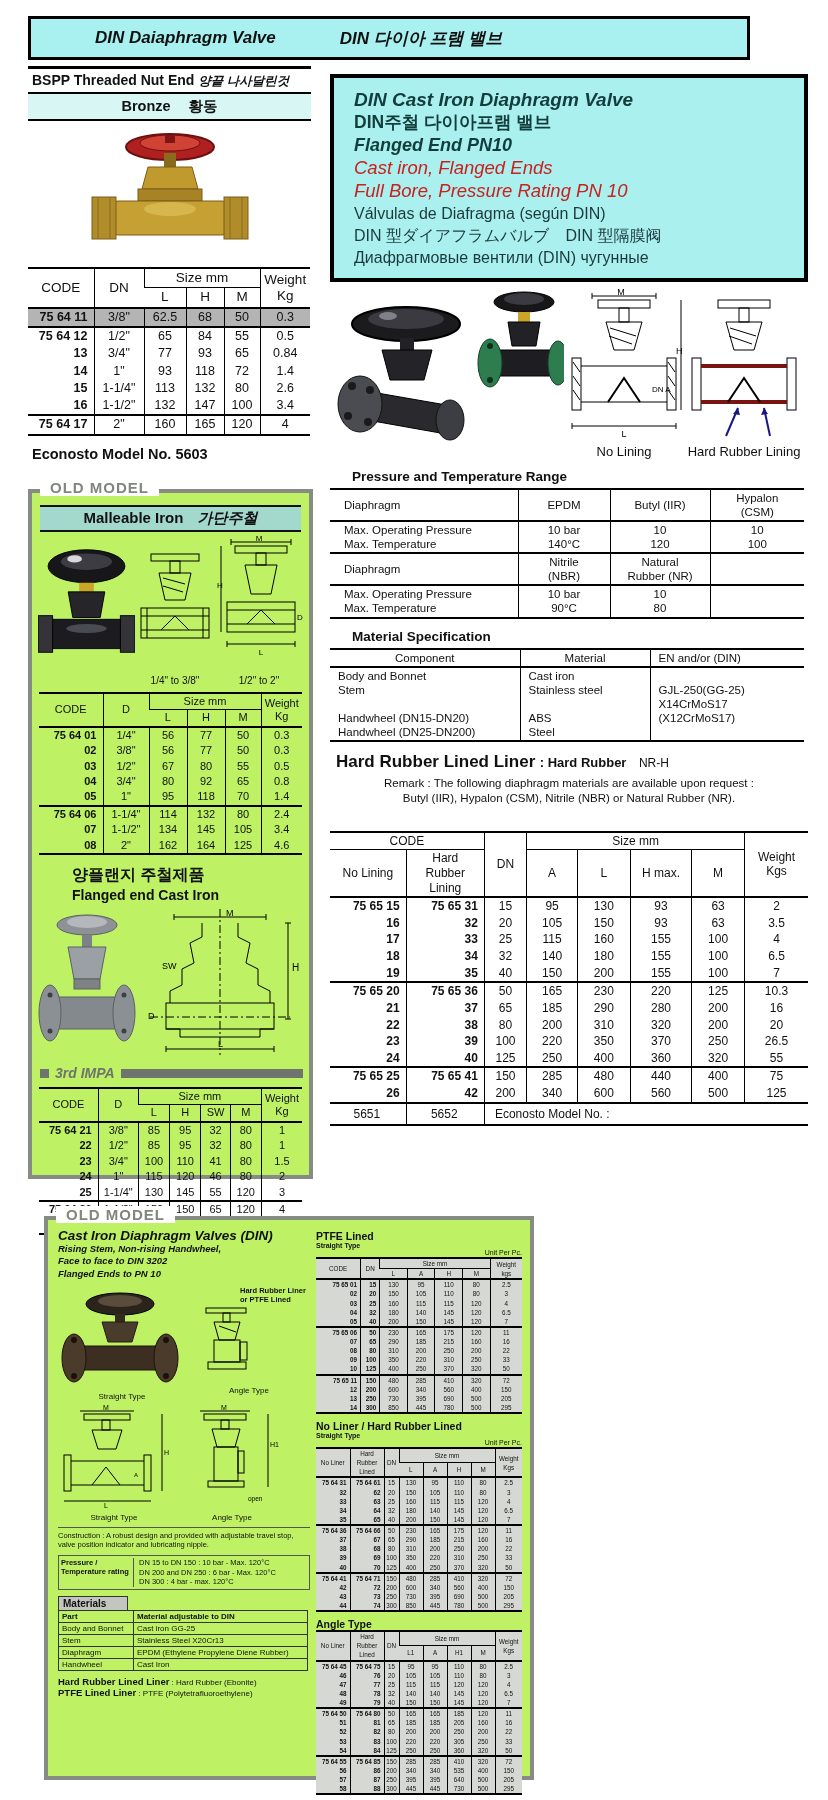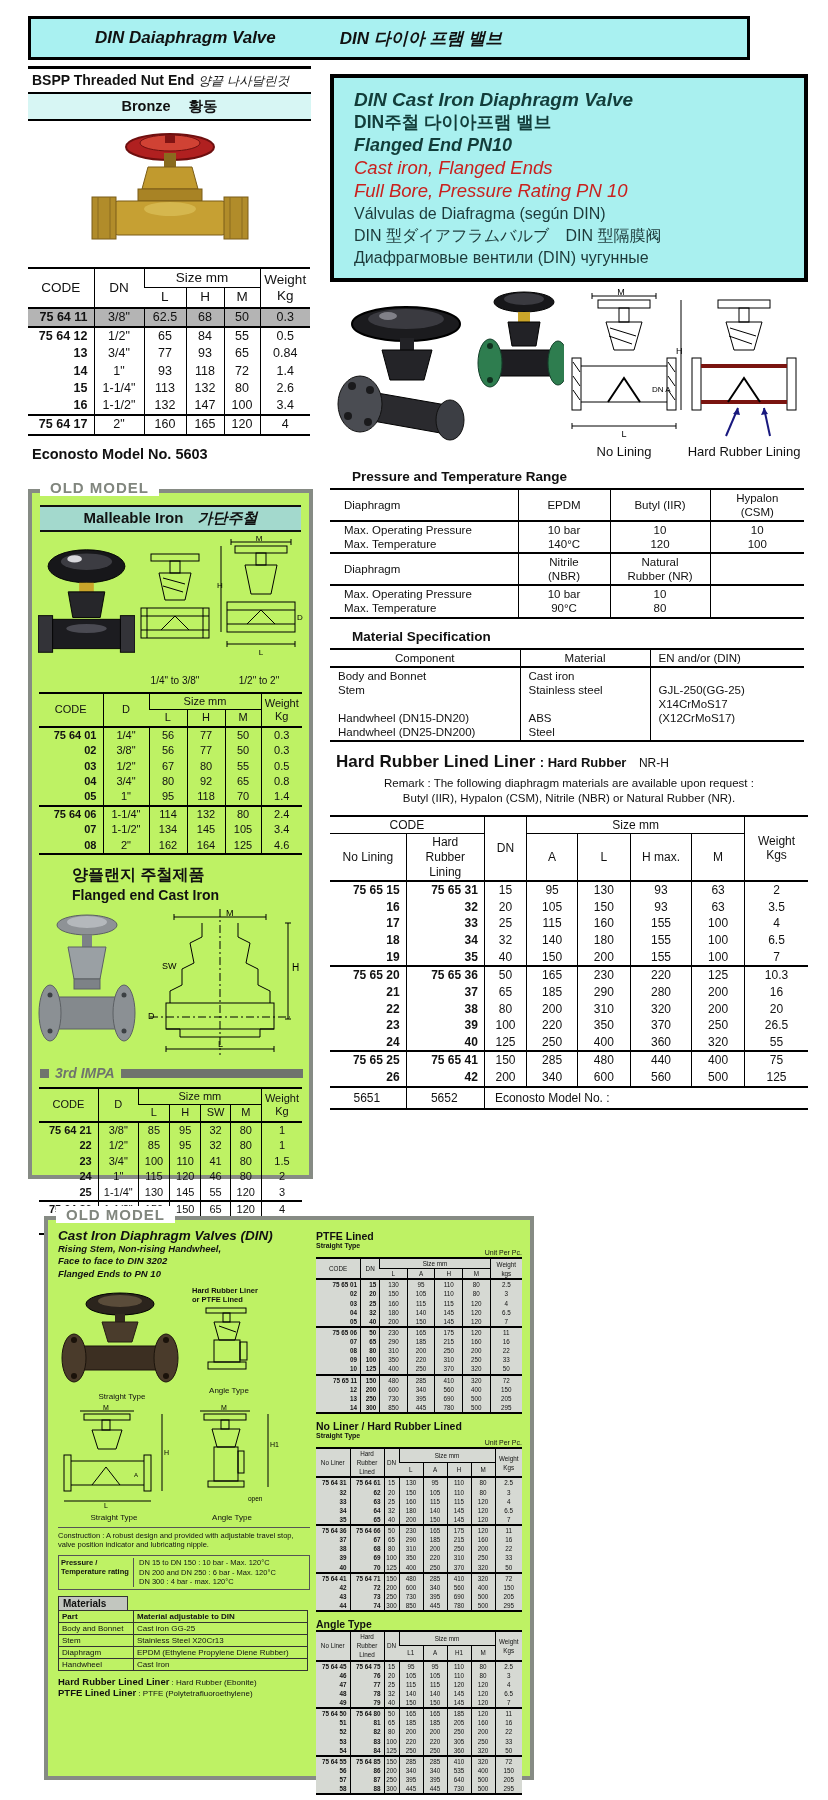--- a/index.html
+++ b/index.html
@@ -8,21 +8,21 @@
   .pre{white-space:pre-line;}
 
   
   .title-bar{position:absolute;left:28px;top:16px;width:682px;height:38px;
     background:#a9f1f1;border:3px solid #000;display:flex;align-items:center;gap:34px;padding-left:34px;}
   .title-bar span{font-size:17px;font-weight:bold;font-style:italic;margin-left:30px;}
 
   
   .left-col{position:absolute;left:28px;top:66px;width:283px;}
   .bspp{border-top:3px solid #000;border-bottom:2px solid #000;padding:3px 2px 2px 4px;font-size:14px;font-weight:bold;}
-  .bspp .ko{font-style:italic;font-weight:normal;font-size:12.5px;}
+  .bspp .ko{font-style:italic;font-weight:bold;font-size:12.5px;}
   .bronze-strip{background:#d7f6f4;border-bottom:2px solid #000;text-align:center;padding:3px 0;font-size:14.5px;font-weight:bold;}
   .bronze-strip .ko{margin-left:14px;margin-top:24px;}
   .photo-wrap{text-align:center;padding:4px 0 2px 0;}
 
   
   table.tbl{border-collapse:collapse;border-top:2px solid #000;border-bottom:2px solid #000;}
   .tbl th,.tbl td{border-left:1px solid #000;padding:1px 3px;text-align:center;white-space:pre-line;line-height:1.22;}
   .tbl th:first-child,.tbl td:first-child{border-left:none;}
   .tbl thead th{border-bottom:1px solid #000;font-weight:normal;}
   .tbl thead tr:first-child th{border-bottom:1px solid #000;}
@@ -69,36 +69,36 @@
   .sec-title{font-size:13.5px;font-weight:bold;margin:10px 0 4px 22px;}
   .t-ptr{width:474px;font-size:11.5px;}
   .t-ptr td:first-child{text-align:left;font-weight:normal;padding-left:14px;}
   .t-ms{width:474px;font-size:11.5px;}
   .t-ms td{text-align:left;padding-left:8px;}
   .t-ms td:first-child{text-align:left;font-weight:normal;}
   .hr-line{margin:10px 0 2px 6px;}
   .hr-line .big{font-size:17px;font-weight:bold;}
   .hr-line .mid{font-size:13px;font-weight:bold;}
   .hr-line .code{font-size:12px;margin-left:8px;}
-  .remark{font-size:11.5px;text-align:center;margin:4px 0 8px 0;line-height:1.35;}
+  .remark{font-size:11.5px;text-align:center;margin:4px 0 24px 0;line-height:1.35;}
   .t-main{width:478px;font-size:12px;}
   .t-main td:nth-child(2){text-align:right;font-weight:bold;padding-right:6px;border-left:1px solid #000;}
   .t-main tfoot td{border-top:2px solid #000;padding:3px 4px;}
   .t-main tfoot td.lbl{text-align:left;font-weight:normal;padding-left:10px;}
   .t-main tfoot td:first-child{text-align:center;font-weight:normal;}
   .t-main tfoot td:nth-child(2){text-align:center;font-weight:normal;}
 
   
   .old2{left:44px;top:1216px;width:482px;height:556px;}
   .ob2-left{position:absolute;left:10px;top:8px;width:252px;}
   .ob2-title{font-size:13.5px;font-weight:bold;font-style:italic;}
   .ob2-sub{font-size:9.5px;font-weight:bold;font-style:italic;line-height:1.3;}
   .ob2-photos{display:flex;align-items:flex-start;margin-top:6px;}
   .cap8{font-size:8px;text-align:center;}
-  .liner-note{font-size:7.5px;font-weight:bold;line-height:1.2;}
+  .liner-note{font-size:7.5px;font-weight:bold;line-height:1.2;margin-left:48px;}
   .ob2-diagrams{display:flex;gap:14px;margin-top:4px;}
   .construction{font-size:7.5px;line-height:1.25;margin-top:5px;border-top:1px solid #555;padding-top:3px;}
   .pt-row{display:flex;gap:5px;margin-top:5px;border:1px solid #555;padding:2px;}
   .pt-lab{font-size:7.5px;font-weight:bold;width:70px;border-right:1px solid #555;padding-right:2px;}
   .pt-text{font-size:7.5px;line-height:1.3;}
   .materials-h{font-size:10px;font-weight:bold;border:1px solid #333;border-bottom:none;background:#c2c6bf;
     padding:1px 4px;margin-top:6px;display:block;width:60px;}
   .t-mat{width:250px;font-size:8px;border:1px solid #333;}
   .t-mat th,.t-mat td{border:1px solid #333;text-align:left;padding:1px 3px;font-weight:normal;}
   .t-mat td:first-child{font-weight:normal;text-align:left;}

